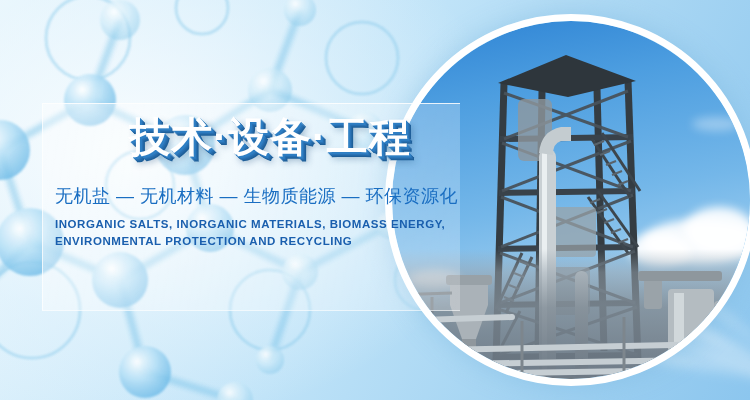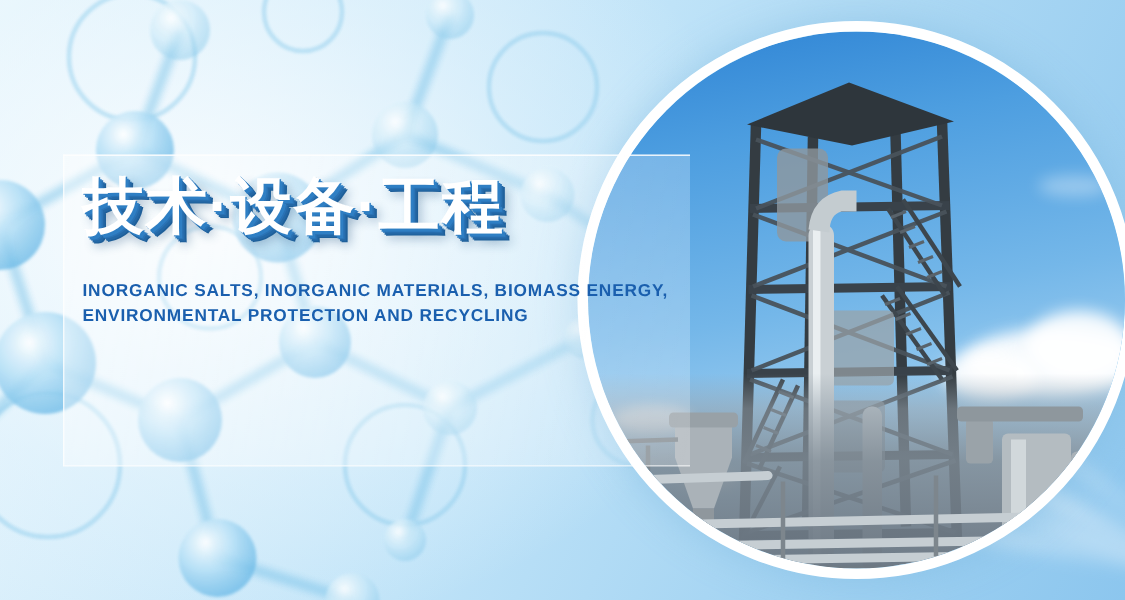--- a/index.html
+++ b/index.html
@@ -60,34 +60,35 @@
   }
 
   .content{position:absolute; left:55px; top:112px; width:430px;}
 
   .headline1{
     font-size:41px; line-height:50px; font-weight:bold; color:#ffffff;
     letter-spacing:1px;
     text-shadow:
       1px 1px 0 #2f7fc4, 2px 2px 0 #2f7fc4, 3px 3px 0 #2a72b4,
       4px 4px 0 #2468a6, 5px 5px 0 #1f5f99, 6px 6px 7px rgba(20,70,120,.45);
+    text-align: center;
   }
   .headline2{
     font-size:52px; line-height:62px; font-weight:bold; color:#ffffff;
     letter-spacing:1px; margin-top:2px;
     text-shadow:
       1px 1px 0 #2f7fc4, 2px 2px 0 #2f7fc4, 3px 3px 0 #2a72b4,
       4px 4px 0 #2468a6, 5px 5px 0 #1f5f99, 6px 6px 0 #1a568c, 7px 7px 9px rgba(20,70,120,.45);
   }
   .subtitle-cn{
     margin-top:22px; font-size:18px; line-height:24px; color:#1a6ec2;
     letter-spacing:.5px; white-space:nowrap;
   }
   .subtitle-en{
-    margin-top:24px; font-size:11.5px; line-height:17px; color:#1a5fae;
+    margin-top:8px; font-size:11.5px; line-height:17px; color:#1a5fae;
     font-weight:bold; letter-spacing:.55px; max-width:400px;
   }
 </style>
 </head>
 <body>
 
 <div class="banner">
 
   <div class="rays">
     <div class="ray r1"></div>
@@ -276,16 +277,17 @@
         </g>
         <rect x="0" y="356" width="372" height="16" fill="#6f7a82" opacity=".6"></rect>
       </svg>
     </div>
   </div>
 
   <div class="panel"></div>
 
   <div class="content">
     <div class="headline1">技术·设备·工程</div>
+    <div class="subtitle-cn">无机盐 — 无机材料 — 生物质能源 — 环保资源化</div>
     <div class="subtitle-en">INORGANIC SALTS, INORGANIC MATERIALS, BIOMASS ENERGY, ENVIRONMENTAL PROTECTION AND RECYCLING</div>
   </div>
 
 </div>
 
 </body></html>

